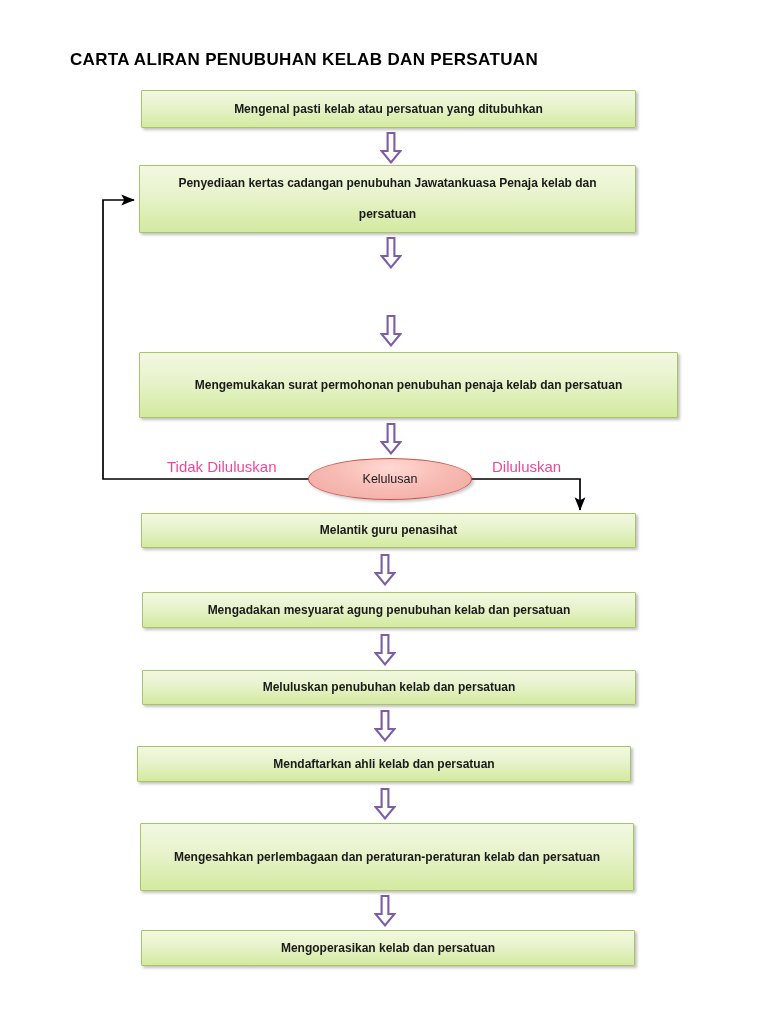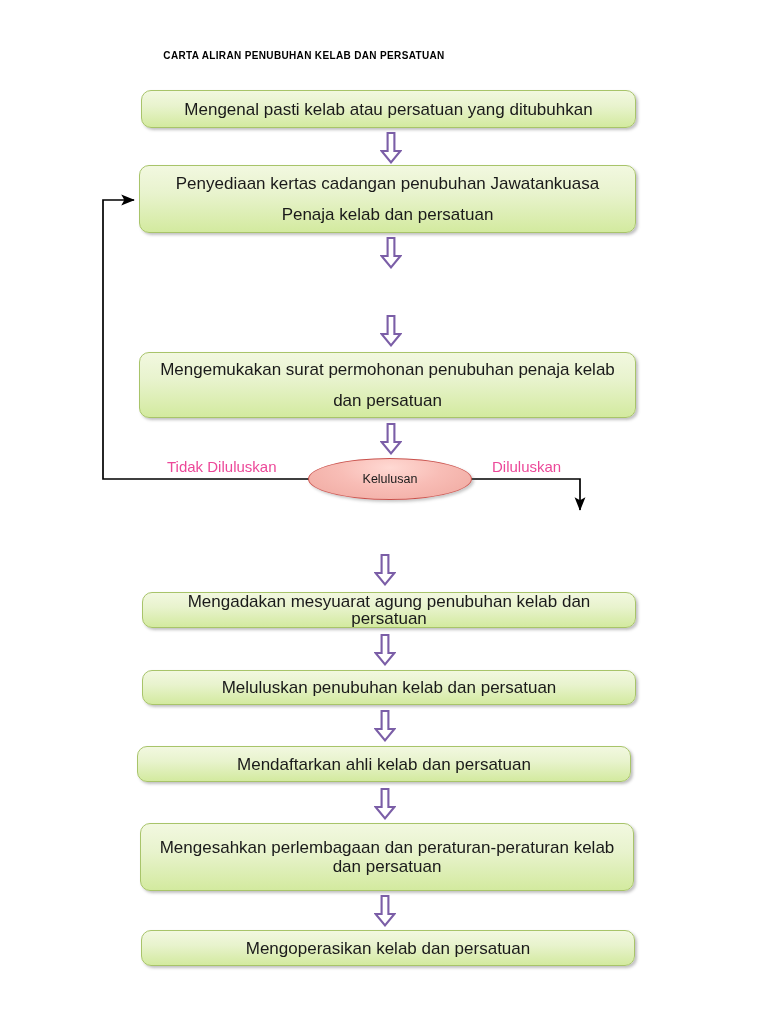--- a/index.html
+++ b/index.html
@@ -20,43 +20,44 @@
     overflow: hidden;
   }
 
   
   .chart-title {
     position: absolute;
     left: 0;
     top: 50px;
     width: 608px;
     text-align: center;
-    font-size: 10px;
+    font-size: 17px;
     font-weight: bold;
     letter-spacing: 0.35px;
     color: #000000;
     white-space: nowrap;
   }
 
   
   .node {
     position: absolute;
     box-sizing: border-box;
     background: linear-gradient(to bottom, #f2f8e0 0%, #e8f3cd 42%, #d3ea9f 100%);
     border: 1px solid #a8c46a;
-    border-radius: 10px;
+    border-radius: 1px;
     box-shadow: 2px 2px 3px rgba(90, 90, 90, 0.38);
     color: #1a1a1a;
-    font-size: 17px;
+    font-size: 12px;
     line-height: 17px;
     text-align: center;
     display: flex;
     align-items: center;
     justify-content: center;
     padding: 0 12px;
+    font-weight: bold;
   }
   .node .node-text {
     display: block;
     width: 100%;
   }
   .node.two-line-wide {
     line-height: 31px;
     align-items: center;
   }
   .node.two-line-tight {
@@ -131,32 +132,35 @@
 
   <div class="node" style="left:141px; top:90px; width:495px; height:38px;">
     <span class="node-text">Mengenal pasti kelab atau persatuan yang ditubuhkan</span>
   </div>
 
   <div class="node two-line-wide" style="left:139px; top:165px; width:497px; height:68px;">
     <span class="node-text">Penyediaan kertas cadangan penubuhan Jawatankuasa Penaja kelab dan persatuan</span>
   </div>
 
 
-  <div class="node two-line-wide" style="left:139px; top:352px; width:497px; height:66px;">
+  <div class="node two-line-wide" style="left:139px; top:352px; width:539px; height:66px;">
     <span class="node-text">Mengemukakan surat permohonan penubuhan penaja kelab dan persatuan</span>
   </div>
 
   <div class="decision" style="left:308px; top:458px; width:164px; height:42px;justify-content:center;">
     <span>Kelulusan</span>
   </div>
 
   <div class="edge-label" style="left:167px; top:458px;"><span>Tidak Diluluskan</span></div>
 
   <div class="edge-label" style="left:492px; top:458px;text-align:center;"><span>Diluluskan</span></div>
 
+  <div class="node" style="left:141px; top:513px; width:495px; height:35px;">
+    <span class="node-text">Melantik guru penasihat</span>
+  </div>
 
   <div class="node" style="left:142px; top:592px; width:494px; height:36px;">
     <span class="node-text">Mengadakan mesyuarat agung penubuhan kelab dan persatuan</span>
   </div>
 
   <div class="node" style="left:142px; top:670px; width:494px; height:35px;">
     <span class="node-text">Meluluskan penubuhan kelab dan persatuan</span>
   </div>
 
   <div class="node" style="left:137px; top:746px; width:494px; height:36px;">

